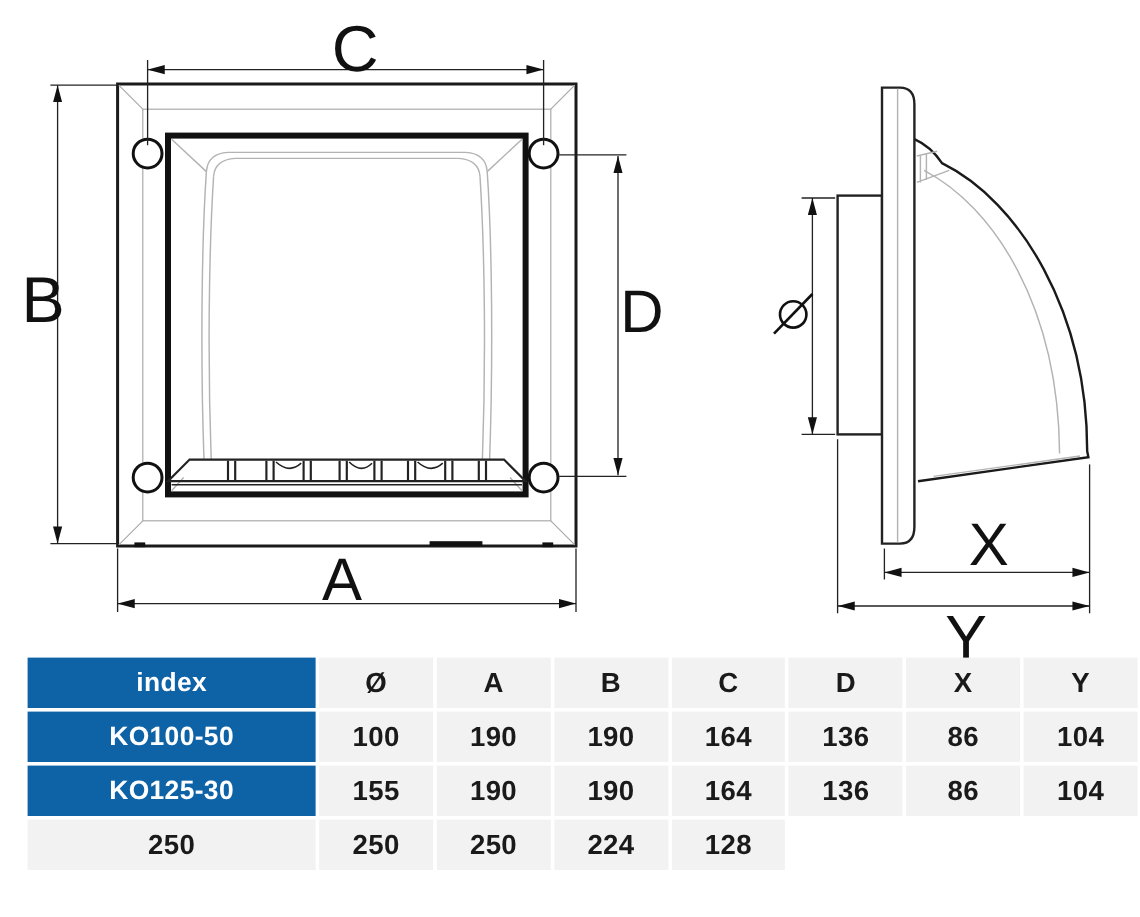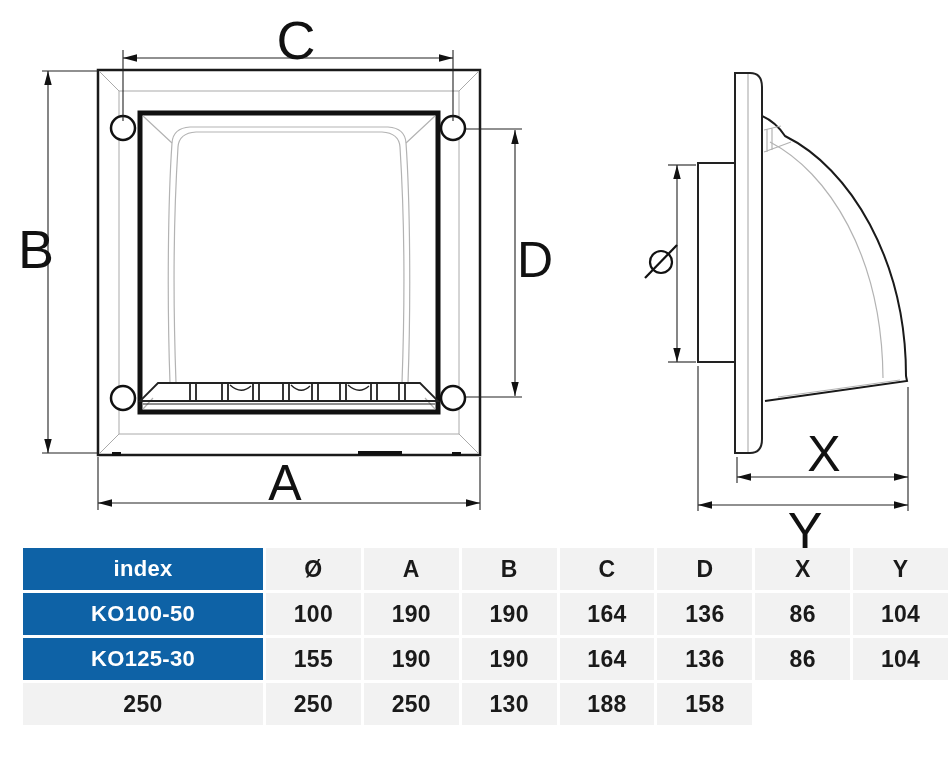--- a/index.html
+++ b/index.html
@@ -187,16 +187,15 @@
   <div class="cell val">190</div>
   <div class="cell val">190</div>
   <div class="cell val">164</div>
   <div class="cell val">136</div>
   <div class="cell val">86</div>
   <div class="cell val">104</div>
 
   <div class="cell val">250</div>
   <div class="cell val">250</div>
   <div class="cell val">250</div>
-  <div class="cell val">130</div>
-  <div class="cell val">188</div>
-  <div class="cell val">158</div>
+  <div class="cell val">224</div>
+  <div class="cell val">128</div>
 </div>
 
 </body></html>

